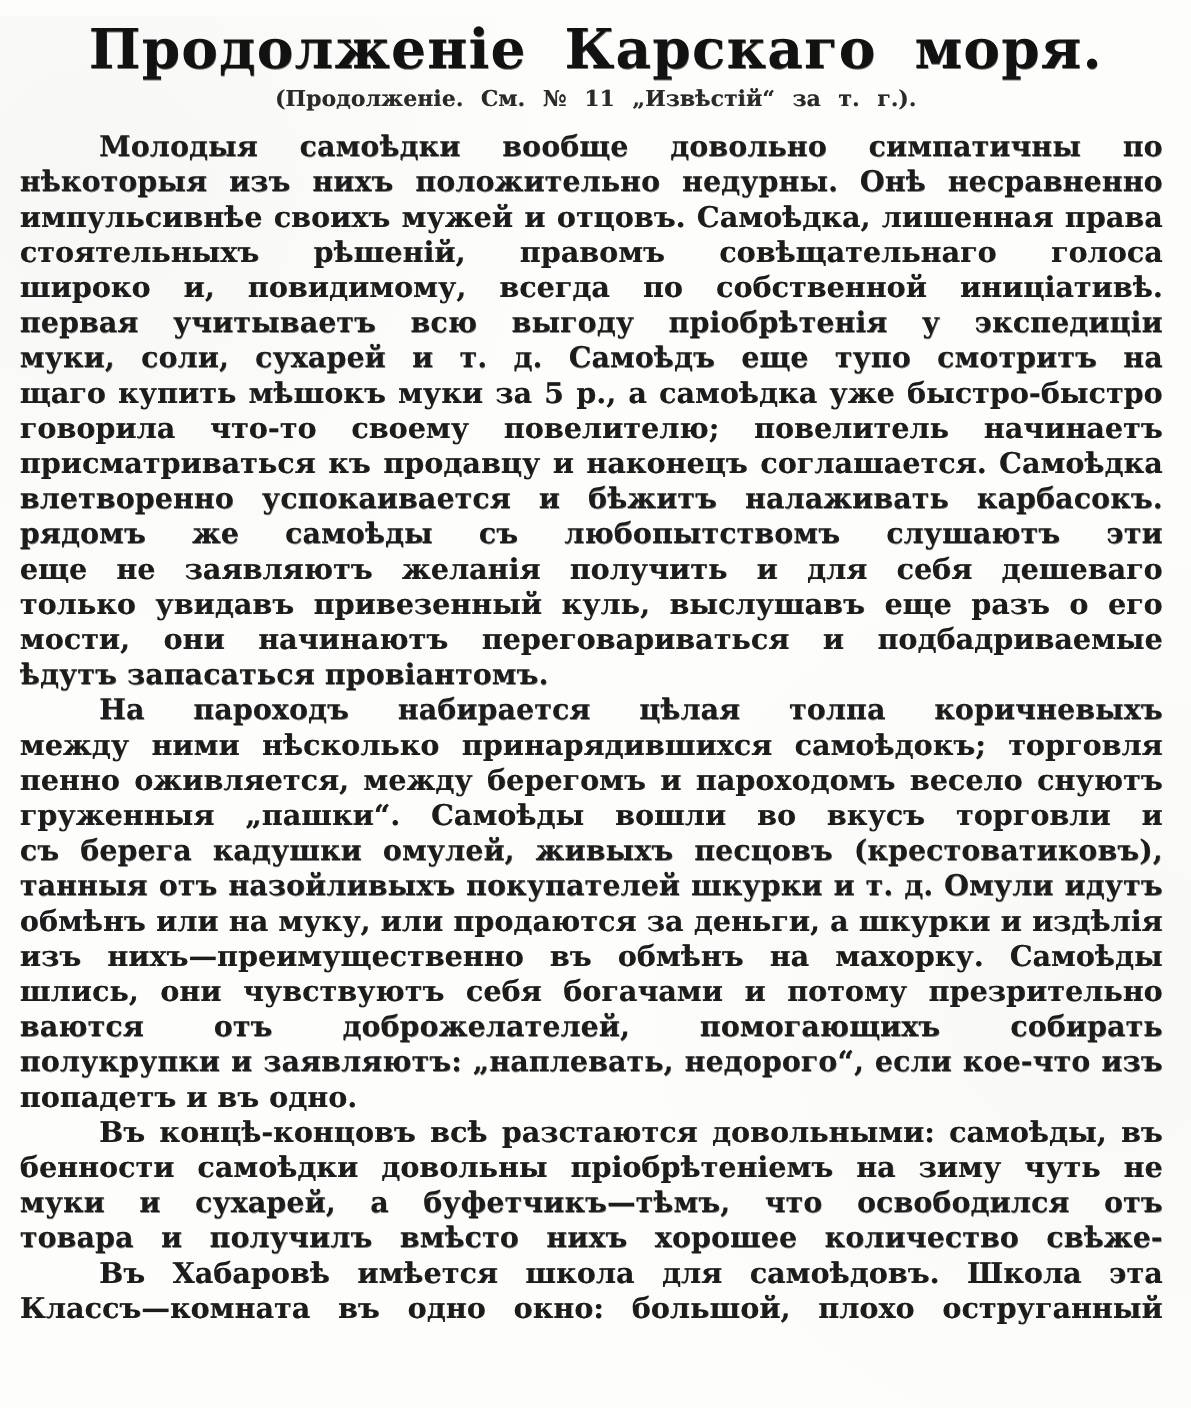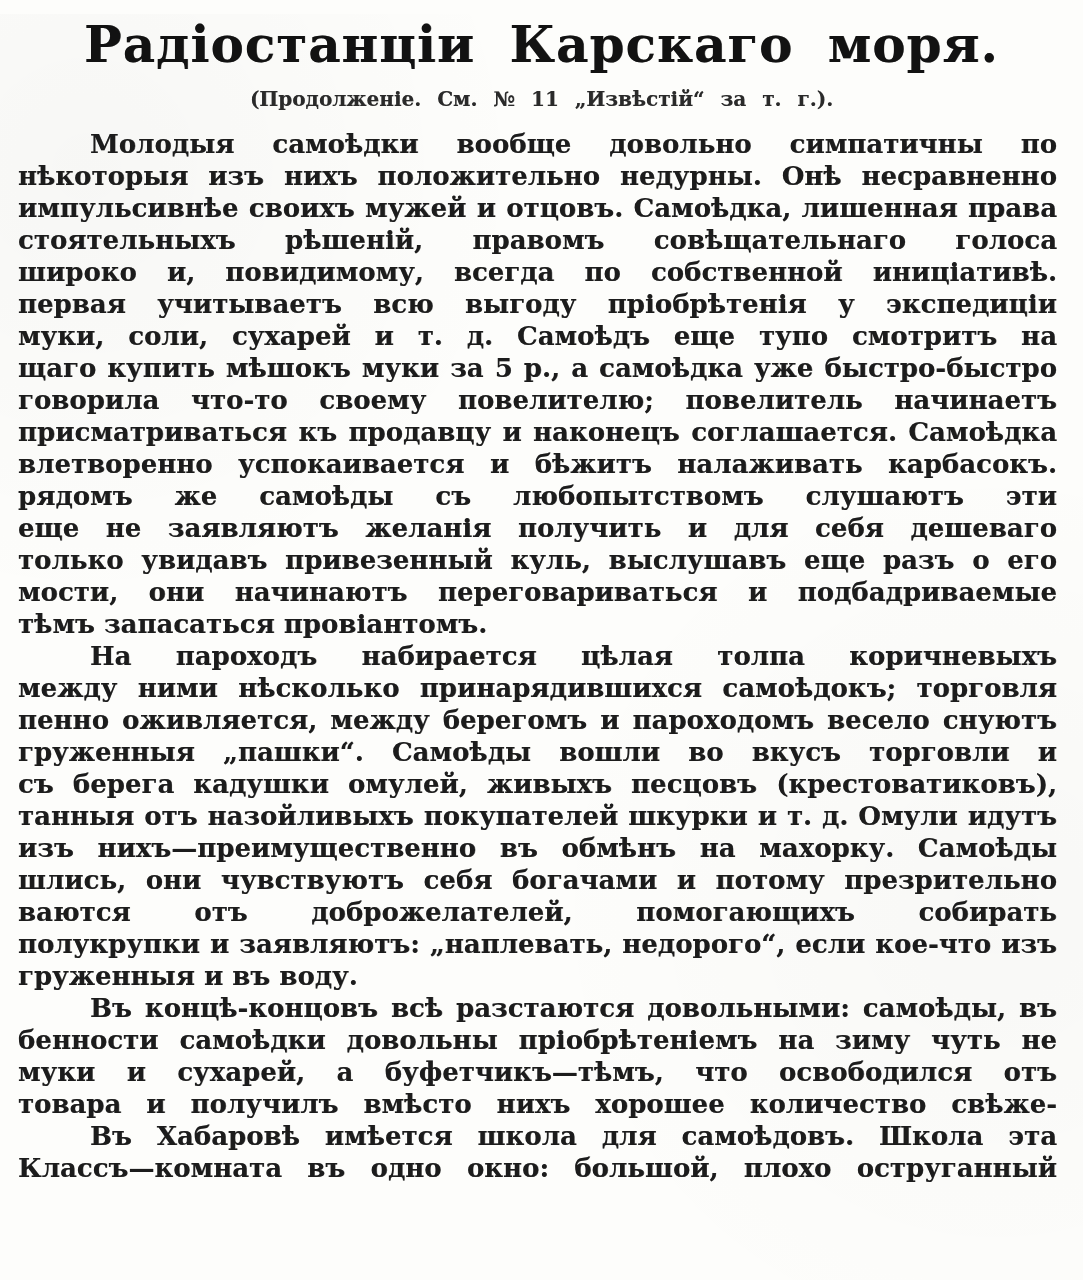--- a/index.html
+++ b/index.html
@@ -29,21 +29,20 @@
     line-height: 62px;
     text-align: center;
     font-size: 50px;
     font-weight: 700;
     letter-spacing: 1px;
     word-spacing: 16px;
     color: #121212;
     text-shadow: 0.4px 0.4px 0.6px rgba(10,10,10,0.55);
   }
   .subtitle {
-    margin-top: 10px;
     line-height: 26px;
     text-align: center;
     font-size: 20px;
     font-weight: 700;
     word-spacing: 9px;
     color: #2a2a2a;
     text-shadow: 0.3px 0.3px 0.5px rgba(20,20,20,0.45);
   }
   .body {
     margin-top: 16px;
@@ -65,53 +64,54 @@
     text-indent: 72px;
   }
   .line.last {
     text-align-last: left;
   }
 </style>
 </head>
 <body>
 
 <div class="page">
-  <h1 class="title">Радіостанціи Карскаго моря.</h1>
+  <h1 class="title">Продолженіе Карскаго моря.</h1>
   <div class="subtitle">(Продолженіе. См. № 11 „Извѣстій“ за т. г.).</div>
   <div class="body">
       <div>
         <div class="line indent">Молодыя самоѣдки вообще довольно симпатичны по внѣшности, а</div>
         <div class="line">нѣкоторыя изъ нихъ положительно недурны. Онѣ несравненно живѣе и</div>
         <div class="line">импульсивнѣе своихъ мужей и отцовъ. Самоѣдка, лишенная права само-</div>
         <div class="line">стоятельныхъ рѣшеній, правомъ совѣщательнаго голоса пользуется</div>
         <div class="line">широко и, повидимому, всегда по собственной иниціативѣ. Самоѣдка</div>
         <div class="line">первая учитываетъ всю выгоду пріобрѣтенія у экспедиціи остатковъ</div>
         <div class="line">муки, соли, сухарей и т. д. Самоѣдъ еще тупо смотритъ на предлагаю-</div>
         <div class="line">щаго купить мѣшокъ муки за 5 р., а самоѣдка уже быстро-быстро за-</div>
         <div class="line">говорила что-то своему повелителю; повелитель начинаетъ внимательно</div>
         <div class="line">присматриваться къ продавцу и наконецъ соглашается. Самоѣдка удо-</div>
         <div class="line">влетворенно успокаивается и бѣжитъ налаживать карбасокъ. Стоящіе</div>
         <div class="line">рядомъ же самоѣды съ любопытствомъ слушаютъ эти переговоры, но</div>
         <div class="line">еще не заявляютъ желанія получить и для себя дешеваго продукта и</div>
         <div class="line">только увидавъ привезенный куль, выслушавъ еще разъ о его стои-</div>
         <div class="line">мости, они начинаютъ переговариваться и подбадриваемые самоѣдками</div>
-        <div class="line last">тѣмъ запасаться провіантомъ.</div>
+        <div class="line last">ѣдутъ запасаться провіантомъ.</div>
       </div>
       <div>
         <div class="line indent">На пароходъ набирается цѣлая толпа коричневыхъ покупателей,</div>
         <div class="line">между ними нѣсколько принарядившихся самоѣдокъ; торговля посте-</div>
         <div class="line">пенно оживляется, между берегомъ и пароходомъ весело снуютъ пере-</div>
         <div class="line">груженныя „пашки“. Самоѣды вошли во вкусъ торговли и привозятъ</div>
         <div class="line">съ берега кадушки омулей, живыхъ песцовъ (крестоватиковъ), припря-</div>
         <div class="line">танныя отъ назойливыхъ покупателей шкурки и т. д. Омули идутъ въ</div>
+        <div class="line">обмѣнъ или на муку, или продаются за деньги, а шкурки и издѣлія</div>
         <div class="line">изъ нихъ—преимущественно въ обмѣнъ на махорку. Самоѣды разо-</div>
         <div class="line">шлись, они чувствуютъ себя богачами и потому презрительно отмахи-</div>
         <div class="line">ваются отъ доброжелателей, помогающихъ собирать разсыпавшіяся пачки</div>
         <div class="line">полукрупки и заявляютъ: „наплевать, недорого“, если кое-что изъ пачки</div>
-        <div class="line last">груженныя и въ воду.</div>
+        <div class="line last">попадетъ и въ одно.</div>
       </div>
       <div>
         <div class="line indent">Въ концѣ-концовъ всѣ разстаются довольными: самоѣды, въ осо-</div>
         <div class="line">бенности самоѣдки довольны пріобрѣтеніемъ на зиму чуть не задаромъ</div>
         <div class="line">муки и сухарей, а буфетчикъ—тѣмъ, что освободился отъ остатковъ</div>
         <div class="line">товара и получилъ вмѣсто нихъ хорошее количество свѣже-просоль-</div>
       </div>
       <div>
         <div class="line indent">Въ Хабаровѣ имѣется школа для самоѣдовъ. Школа эта органи-</div>
         <div class="line">Классъ—комната въ одно окно: большой, плохо оструганный старенькій</div>

